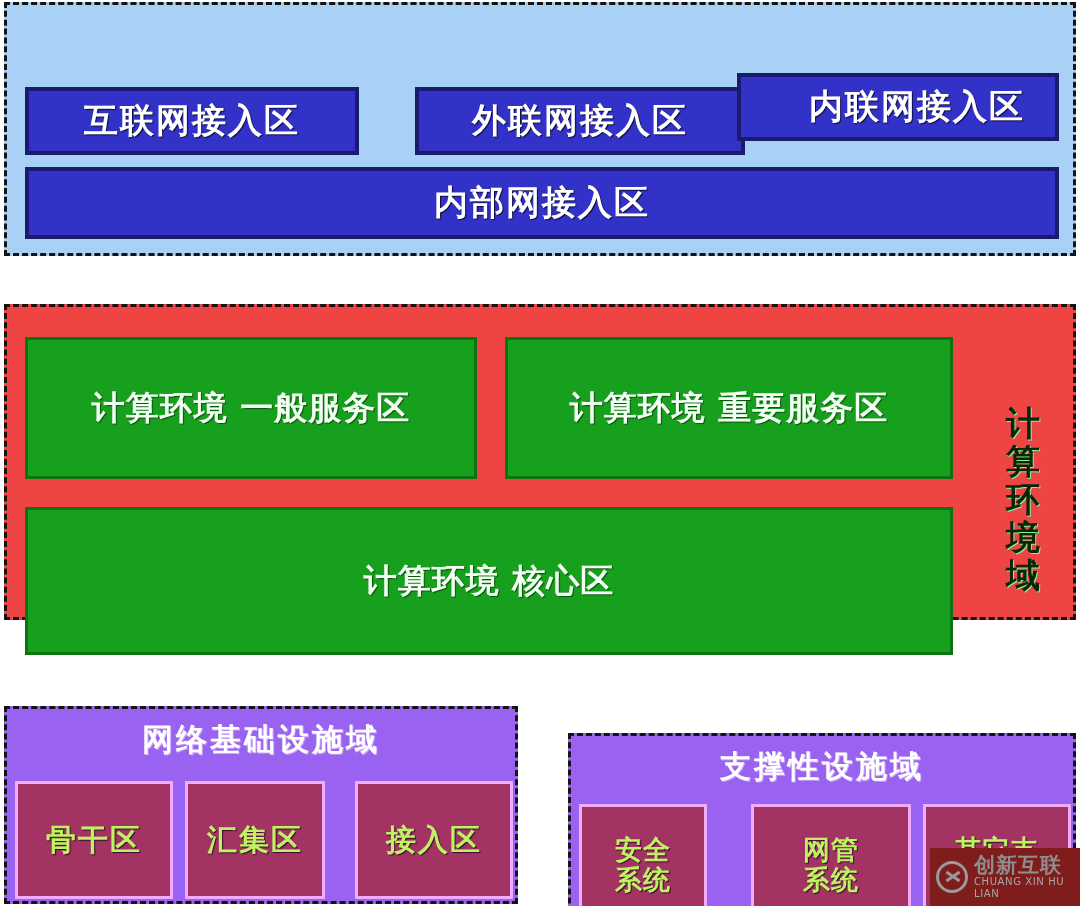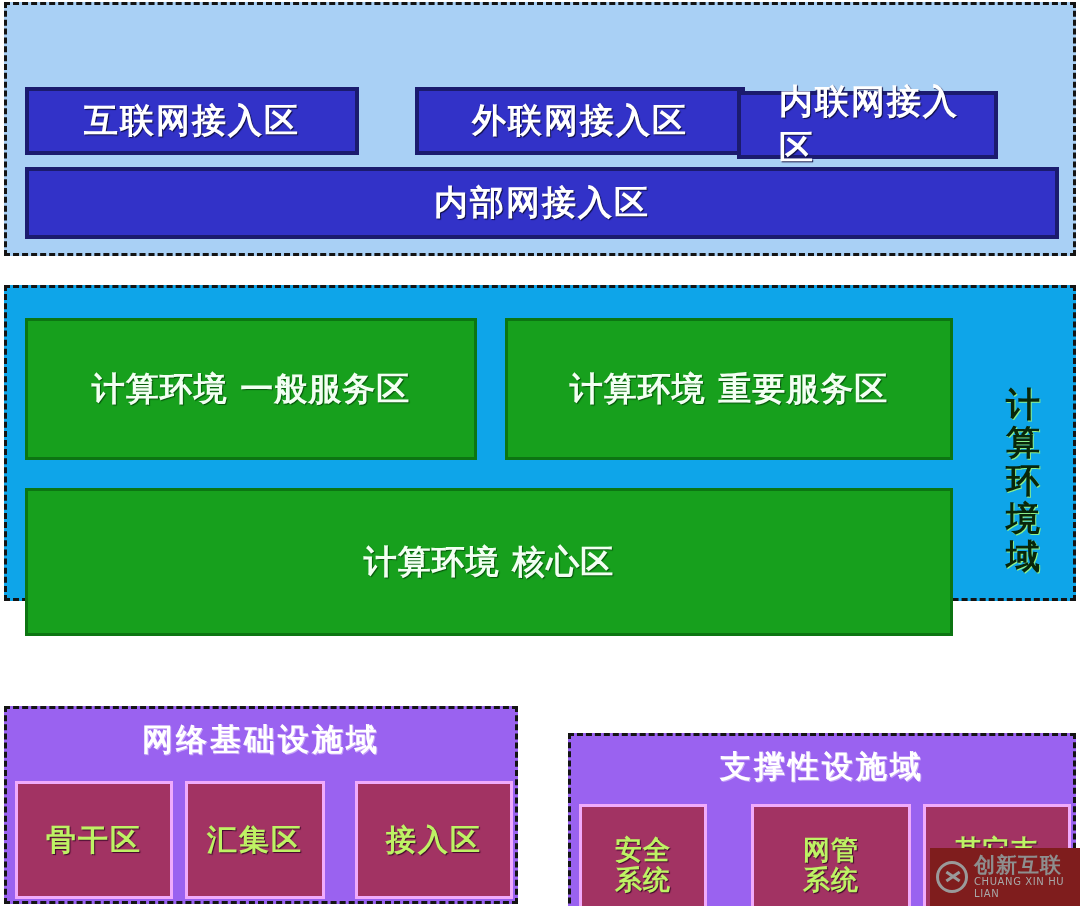--- a/index.html
+++ b/index.html
@@ -51,30 +51,30 @@
     font-size: 34px;
     font-weight: bold;
     display: flex;
     align-items: center;
     justify-content: center;
     letter-spacing: 2px;
     text-shadow: 1px 1px 1px #0d0d40;
   }
   #blue-internet  { left: 18px;  top: 82px; width: 334px; height: 68px; }
   #blue-extranet  { left: 376px; top: 82px; width: 330px; height: 68px; margin-left: 32px; }
-  #blue-intranet  { left: 730px; top: 86px; width: 261px; height: 68px; padding-left: 38px; }
+  #blue-intranet  { left: 730px; top: 68px; width: 322px; height: 68px; padding-left: 38px; }
   #blue-internal  { left: 18px;  top: 162px; width: 1034px; height: 72px; }
 
   
   #compute-zone {
     left: 4px;
-    top: 285px;
+    top: 304px;
     width: 1072px;
     height: 316px;
-    background: #0ea5e9;
+    background: #ef4444;
   }
   .green-box {
     position: absolute;
     box-sizing: border-box;
     background: #17a01d;
     border: 3px solid #0c7512;
     color: #f2fff2;
     font-size: 33px;
     font-weight: bold;
     display: flex;

